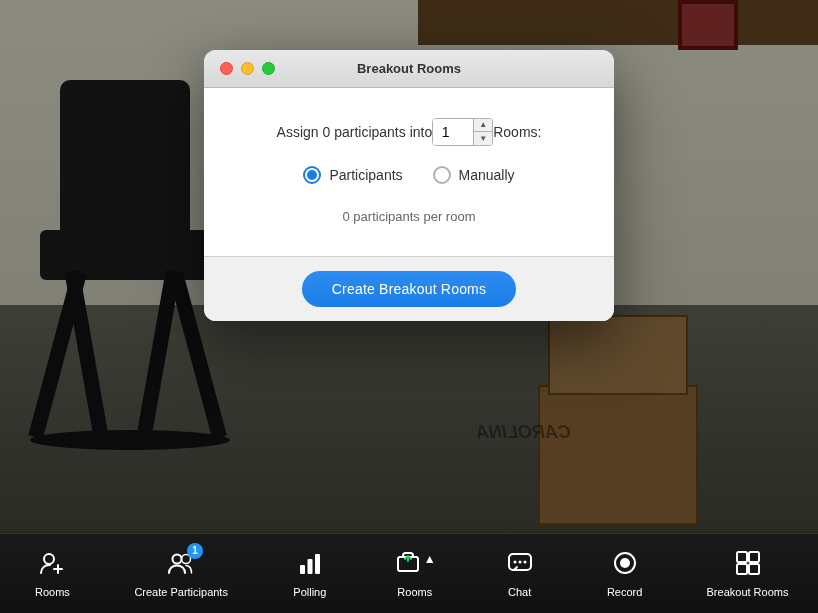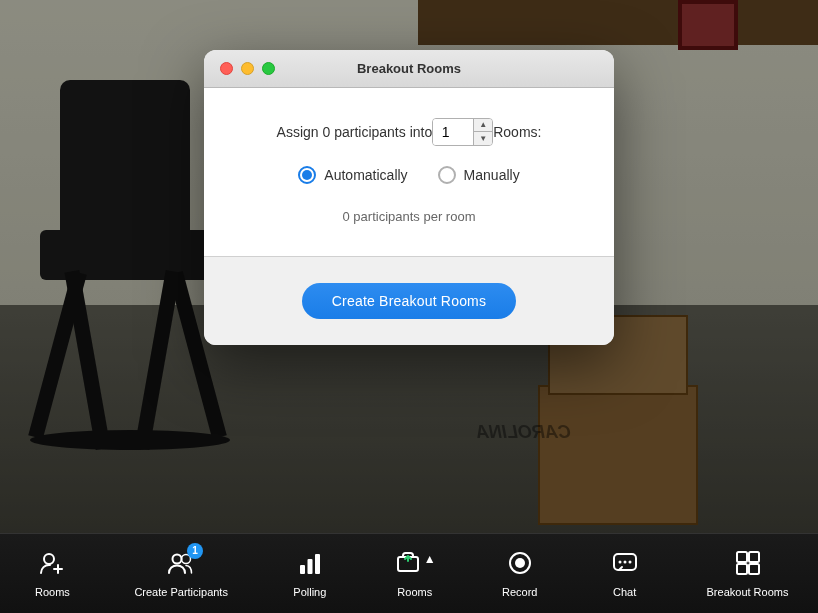--- a/index.html
+++ b/index.html
@@ -290,21 +290,21 @@
     .participants-per-room {
       text-align: center;
       font-size: 13px;
       color: #666;
       margin-bottom: 12px;
     }
 
     .dialog-footer {
       background: #f0f0f0;
       border-top: 1px solid #d0d0d0;
-      padding: 26px;
+      padding: 14px;
       display: flex;
       justify-content: center;
     }
 
     .create-btn {
       background: linear-gradient(180deg, #2d8cf0 0%, #1a7de8 100%);
       color: #fff;
       border: none;
       border-radius: 20px;
       padding: 10px 30px;
@@ -415,21 +415,21 @@
         </div>
       </div>
       <span class="rooms-label">Rooms:</span>
     </div>
 
     <div class="radio-row">
       <label class="radio-option">
         <div class="radio-outer selected">
           <div class="radio-inner"></div>
         </div>
-        <span>Automatically</span>
+        <span>Participants</span>
       </label>
       <label class="radio-option">
         <div class="radio-outer">
         </div>
         <span>Manually</span>
       </label>
     </div>
 
     <div class="participants-per-room">0 participants per room</div>
   </div>
@@ -486,38 +486,38 @@
         </svg>
       </div>
       <span style="color:white; font-size:12px; margin-left:2px; margin-top:-12px;">▲</span>
     </div>
     <span class="toolbar-label">Rooms</span>
   </div>
 
   <div class="toolbar-item">
     <div class="toolbar-icon">
       <svg class="icon-svg" viewBox="0 0 28 28" fill="none">
-        <circle cx="14" cy="14" r="10" stroke="white" stroke-width="2" fill="none"></circle>
-        <circle cx="14" cy="14" r="5" fill="white"></circle>
-      </svg>
-    </div>
-    <span class="toolbar-label">Record</span>
-  </div>
-
-  <div class="toolbar-item">
-    <div class="toolbar-icon">
-      <svg class="icon-svg" viewBox="0 0 28 28" fill="none">
         <rect x="3" y="5" width="22" height="16" rx="4" stroke="white" stroke-width="2" fill="none"></rect>
         <circle cx="9" cy="13" r="1.5" fill="white"></circle>
         <circle cx="14" cy="13" r="1.5" fill="white"></circle>
         <circle cx="19" cy="13" r="1.5" fill="white"></circle>
         <path d="M8 21l3-3" stroke="white" stroke-width="2" stroke-linecap="round"></path>
       </svg>
     </div>
     <span class="toolbar-label">Chat</span>
+  </div>
+
+  <div class="toolbar-item">
+    <div class="toolbar-icon">
+      <svg class="icon-svg" viewBox="0 0 28 28" fill="none">
+        <circle cx="14" cy="14" r="10" stroke="white" stroke-width="2" fill="none"></circle>
+        <circle cx="14" cy="14" r="5" fill="white"></circle>
+      </svg>
+    </div>
+    <span class="toolbar-label">Record</span>
   </div>
 
   <div class="toolbar-item">
     <div class="toolbar-icon">
       <svg class="icon-svg" viewBox="0 0 28 28" fill="none">
         <rect x="3" y="3" width="10" height="10" rx="1.5" stroke="white" stroke-width="2" fill="none"></rect>
         <rect x="15" y="3" width="10" height="10" rx="1.5" stroke="white" stroke-width="2" fill="none"></rect>
         <rect x="3" y="15" width="10" height="10" rx="1.5" stroke="white" stroke-width="2" fill="none"></rect>
         <rect x="15" y="15" width="10" height="10" rx="1.5" stroke="white" stroke-width="2" fill="none"></rect>
       </svg>

